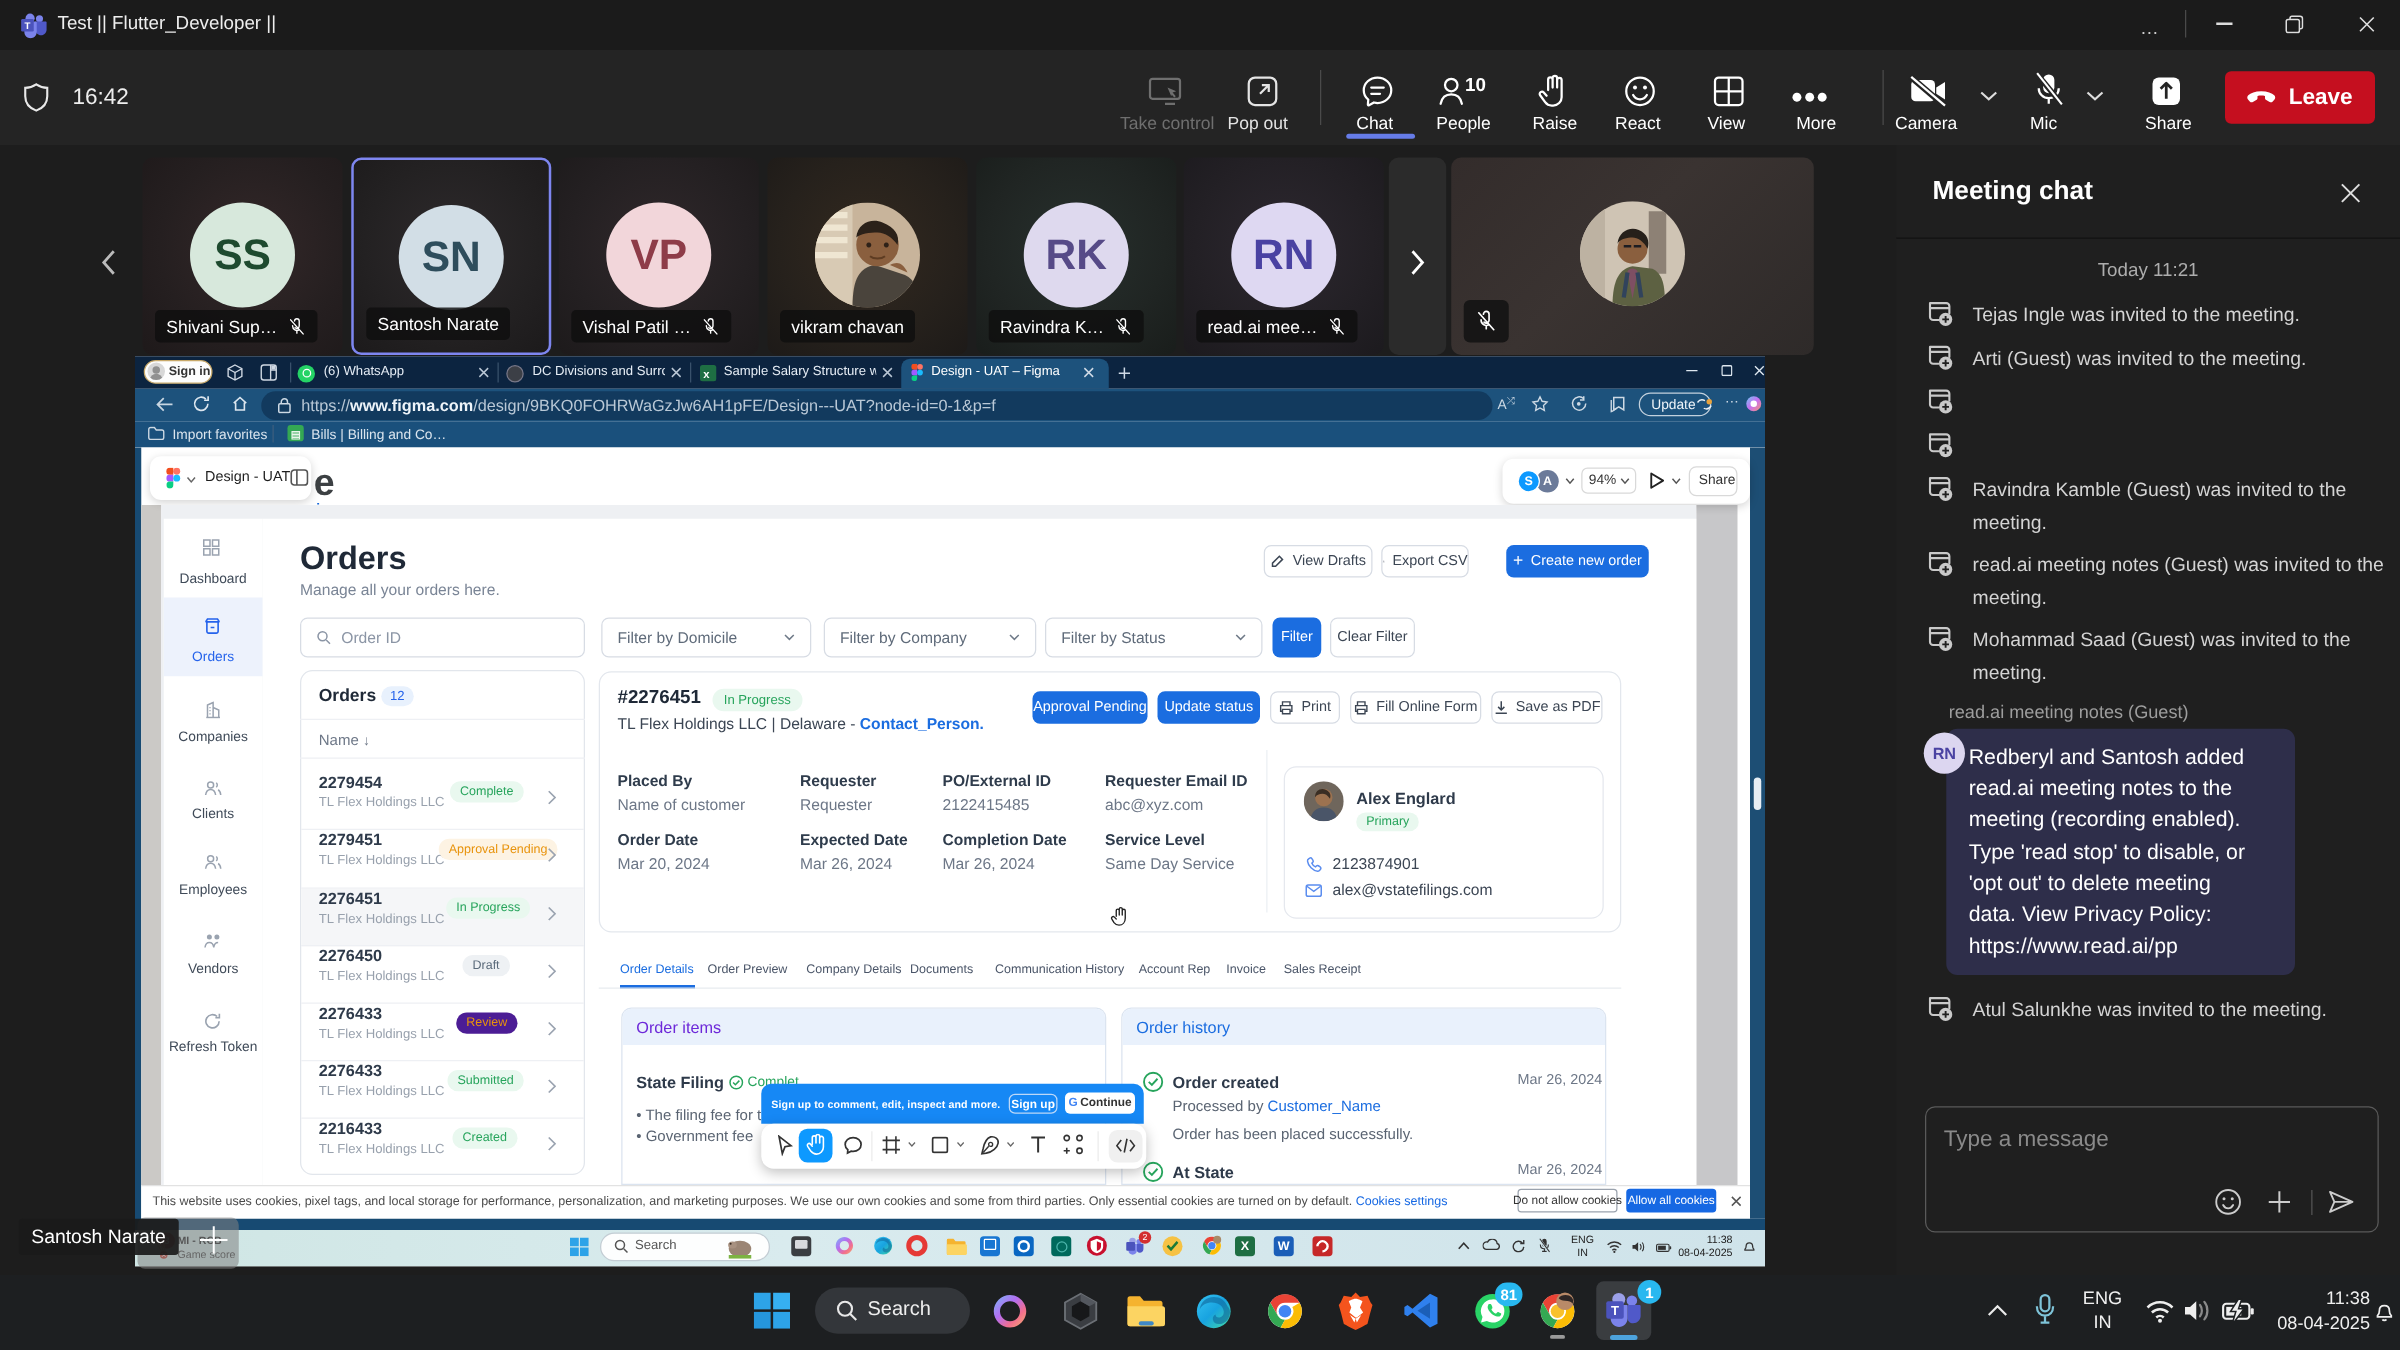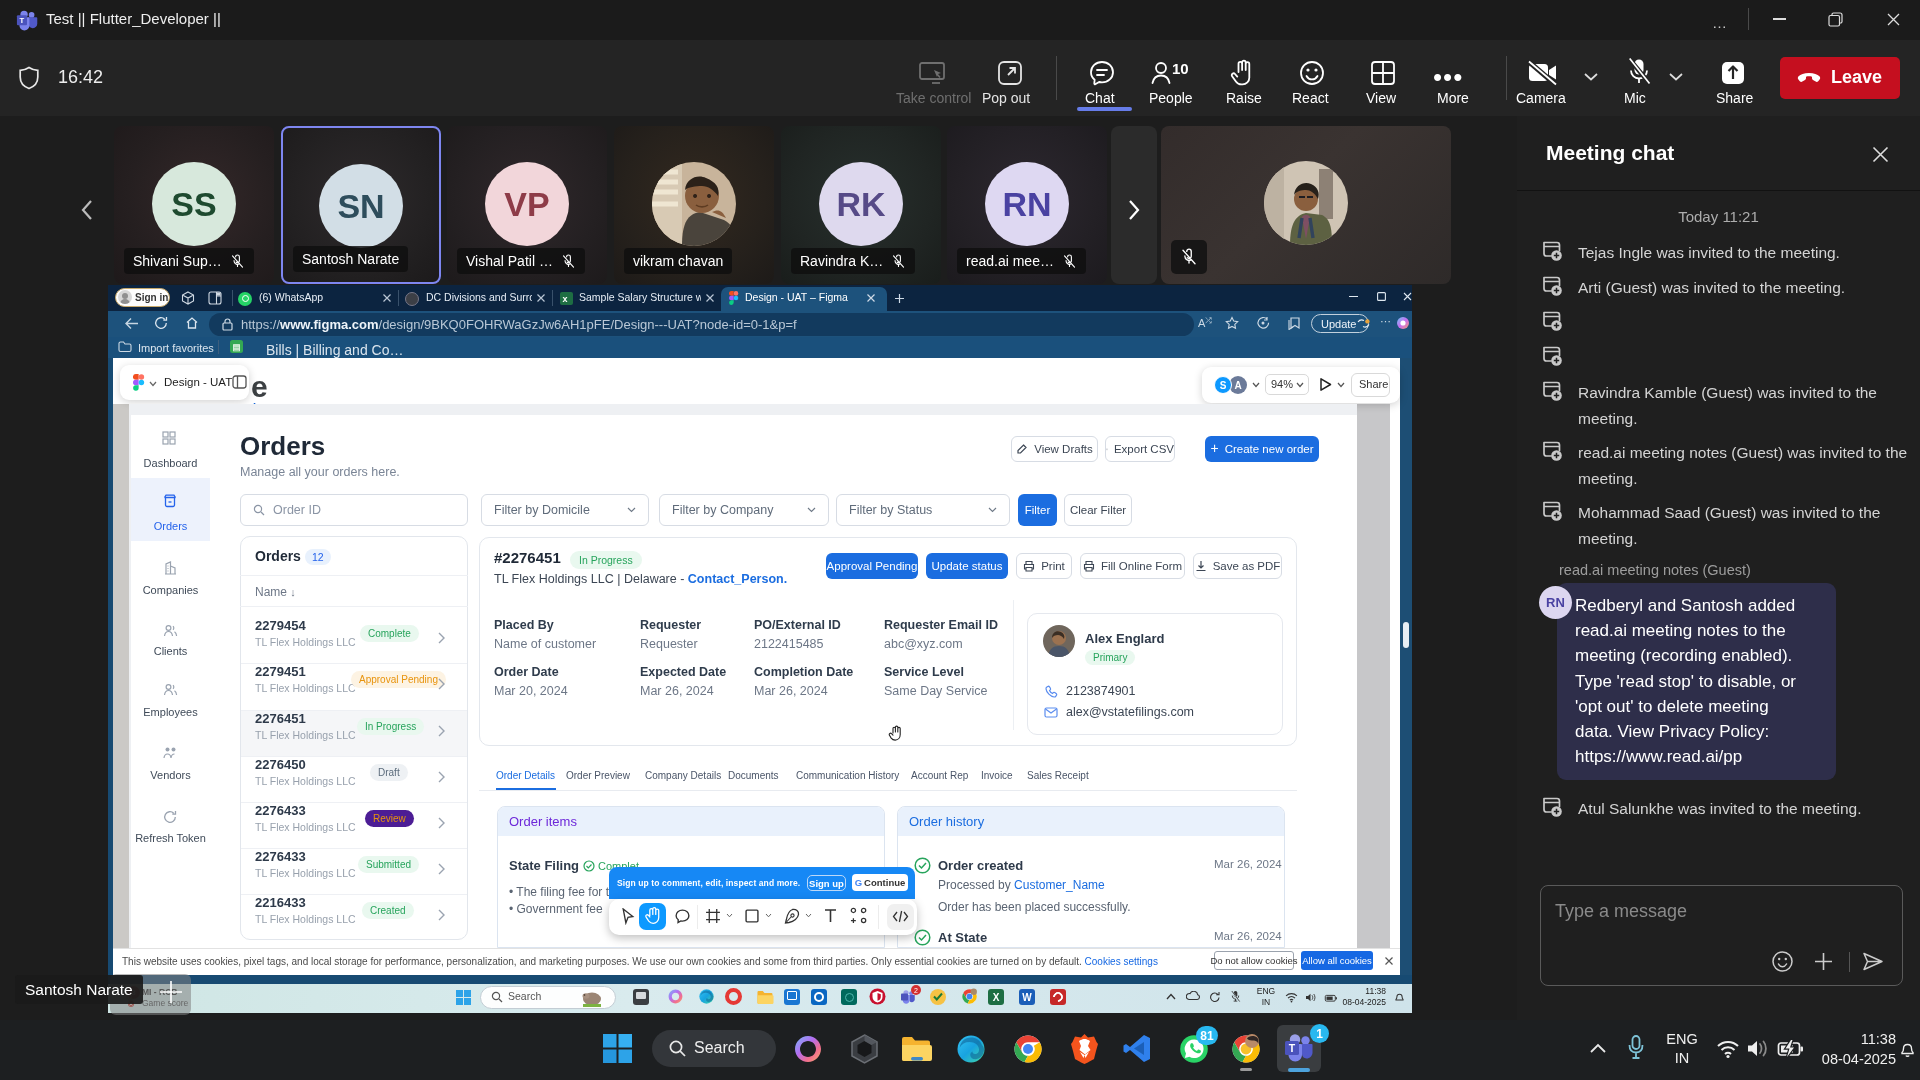--- a/index.html
+++ b/index.html
@@ -367,21 +367,21 @@
       </svg>
 
     <div class="abs" style="left:0;top:52px;width:1304px;height:21px;background:#1a507c;"></div>
     <svg class="abs" style="left:10px;top:56px" width="14" height="12" viewBox="0 0 14 12">
         <path d="M1 2.5 a1.5 1.5 0 0 1 1.5-1.5 h3 l1.5 2 h4.5 a1.5 1.5 0 0 1 1.5 1.5 V9 a1.5 1.5 0 0 1 -1.5 1.5 h-9 A1.5 1.5 0 0 1 1 9 Z" fill="none" stroke="#cdd9e4" stroke-width="1.1"></path>
       </svg>
     <div class="abs" style="left:30px;top:57px;font-size:11px;color:#dbe5ee;">Import favorites</div>
     <div class="abs" style="left:110px;top:55px;width:1px;height:14px;background:#3c5e7e;"></div>
     <div class="abs" style="left:122px;top:55px;width:13px;height:13px;background:#34a853;border-radius:2.5px;"></div>
     <div class="abs" style="left:124.5px;top:56.5px;color:#e8f5e9;font-size:8.5px;font-weight:bold;">▤</div>
-    <div class="abs" style="left:158px;top:57px;font-size:14px;color:#dbe5ee;">Bills | Billing and Co…</div>
+    <div class="abs" style="left:141px;top:57px;font-size:11px;color:#dbe5ee;">Bills | Billing and Co…</div>
 
     <div class="abs" style="left:0;top:73px;width:1304px;height:617px;background:#fff;"></div>
     <div class="abs" style="left:0;top:73px;width:5px;height:626px;background:#174a72;"></div>
     <div class="abs" style="left:1292px;top:73px;width:12px;height:617px;background:#1d4e74;"></div>
     <div class="abs" style="left:1295px;top:337px;width:6px;height:26px;border-radius:3px;background:#e8eef4;"></div>
     <div class="abs" style="left:5px;top:119px;width:16px;height:544px;background:#cbc9c6;"></div>
     <div class="abs" style="left:1249px;top:119px;width:33px;height:544px;background:#c7c7c9;"></div>
 
     <div class="abs" style="left:143px;top:85px;font-size:30px;font-weight:bold;color:#3c4043;">e</div>
     <div class="abs" style="left:145px;top:116px;font-size:11px;font-weight:bold;color:#1667d9;">is</div>

